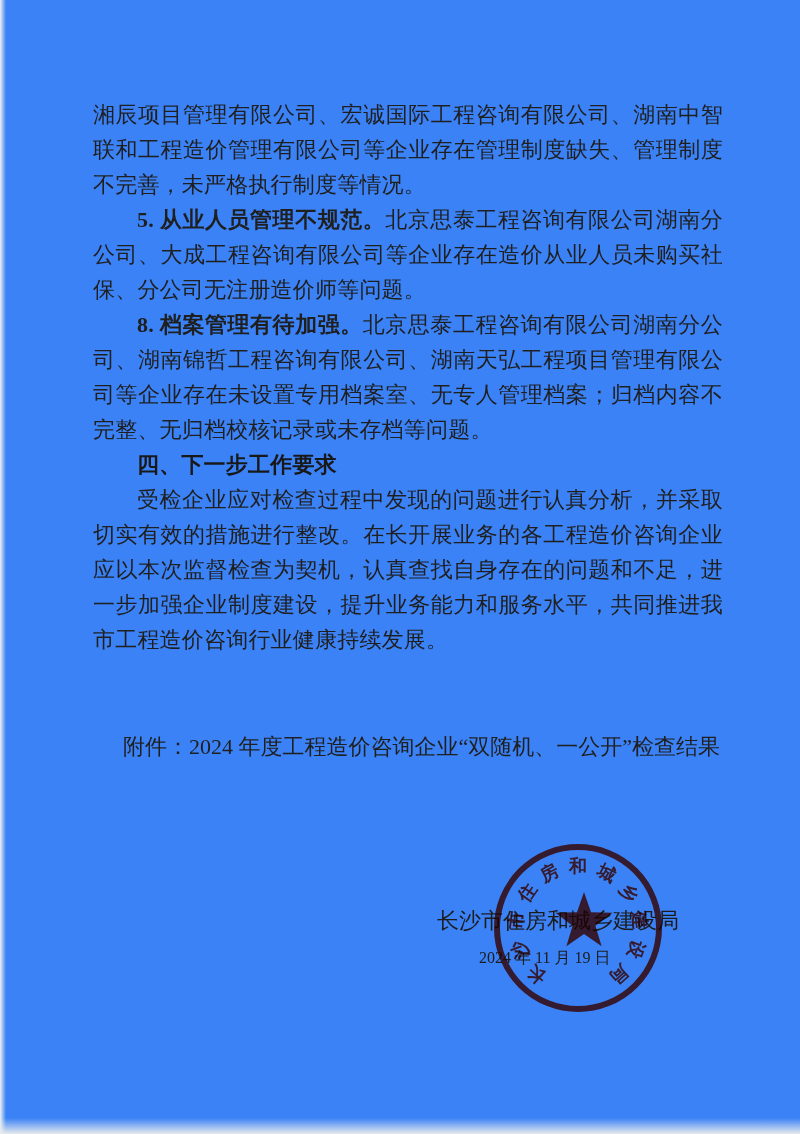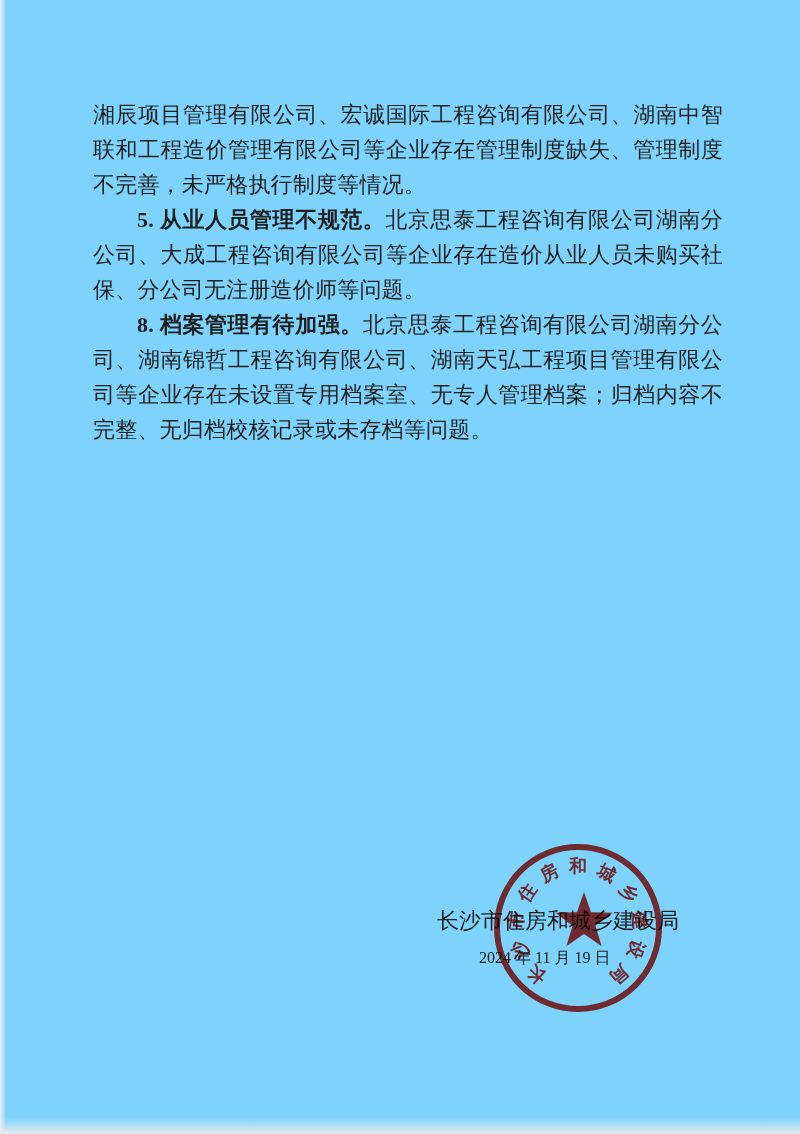--- a/index.html
+++ b/index.html
@@ -4,21 +4,21 @@
 <style>
   html, body {
     margin: 0;
     padding: 0;
     background: #ffffff;
   }
   .page {
     position: relative;
     width: 800px;
     height: 1134px;
-    background: #7dd3fc;
+    background: #3b82f6;
     overflow: hidden;
     font-family: "Liberation Serif", "DejaVu Serif", serif;
     color: #1f1f1f;
   }
   
   .page-edge-left {
     position: absolute;
     left: 0; top: 0; bottom: 0;
     width: 6px;
     background: linear-gradient(to right, #eef1f2, rgba(255,255,255,0));
@@ -102,22 +102,25 @@
 <div class="page">
   <div class="page-edge-left"></div>
 
   <div class="content">
     <p class="body-para"><span>湘辰项目管理有限公司、宏诚国际工程咨询有限公司、湖南中智联和工程造价管理有限公司等企业存在管理制度缺失、管理制度不完善，未严格执行制度等情况。</span></p>
 
     <p class="body-para indent"><span class="lead">5. 从业人员管理不规范。</span><span>北京思泰工程咨询有限公司湖南分公司、大成工程咨询有限公司等企业存在造价从业人员未购买社保、分公司无注册造价师等问题。</span></p>
 
     <p class="body-para indent"><span class="lead">8. 档案管理有待加强。</span><span>北京思泰工程咨询有限公司湖南分公司、湖南锦哲工程咨询有限公司、湖南天弘工程项目管理有限公司等企业存在未设置专用档案室、无专人管理档案；归档内容不完整、无归档校核记录或未存档等问题。</span></p>
 
+    <p class="heading indent">四、下一步工作要求</p>
 
+    <p class="body-para indent"><span>受检企业应对检查过程中发现的问题进行认真分析，并采取切实有效的措施进行整改。在长开展业务的各工程造价咨询企业应以本次监督检查为契机，认真查找自身存在的问题和不足，进一步加强企业制度建设，提升业务能力和服务水平，共同推进我市工程造价咨询行业健康持续发展。</span></p>
 
+    <p class="attachment"><span>附件：</span><span>2024 年度工程造价咨询企业“双随机、一公开”检查结果</span></p>
   </div>
 
   <div class="signature-agency">长沙市住房和城乡建设局</div>
   <div class="signature-date">2024 年 11 月 19 日</div>
 
   <svg class="stamp" viewBox="-91 -91 182 182" xmlns="http://www.w3.org/2000/svg">
     <circle cx="0" cy="0" r="81" fill="none" stroke-width="6" stroke="#e22420"></circle>
     <path transform="translate(6,-6)" d="M0,-30 L7.05,-9.71 L28.53,-9.27 L11.41,3.71 L17.63,24.27 L0,12
              L-17.63,24.27 L-11.41,3.71 L-28.53,-9.27 L-7.05,-9.71 Z" fill="#e22420"></path>
     <g>

